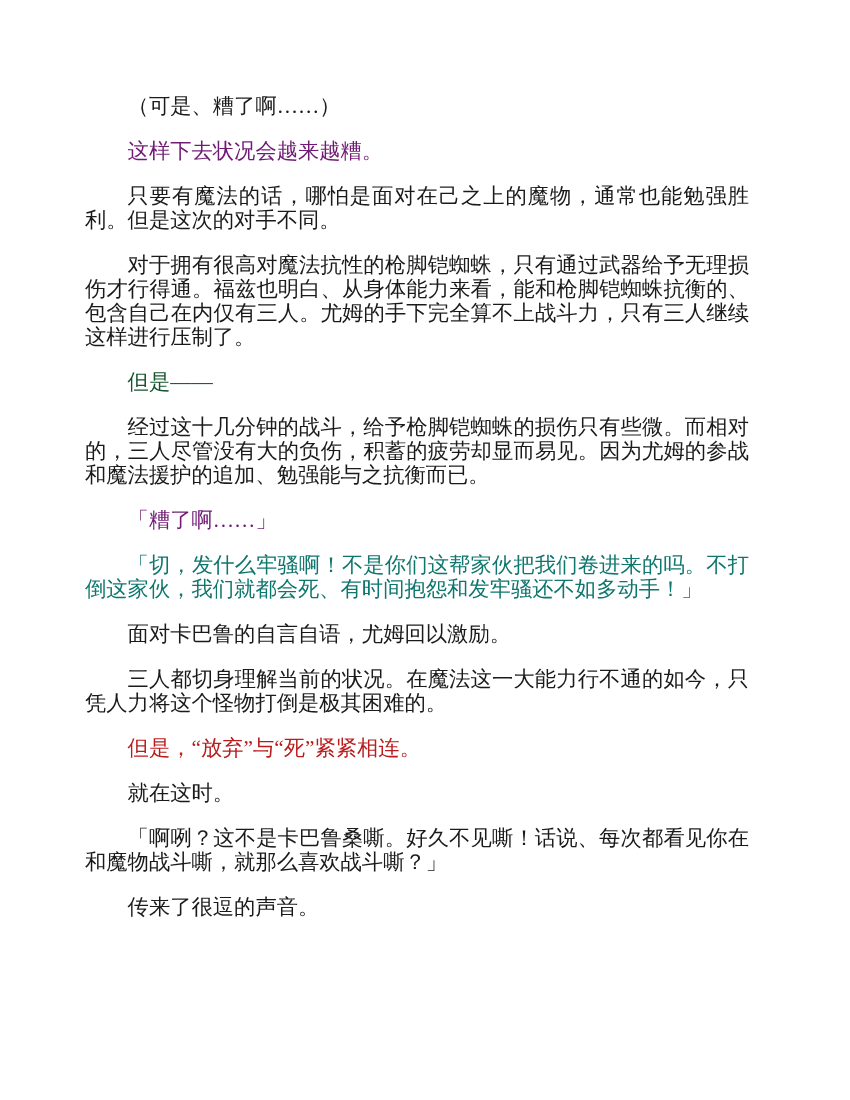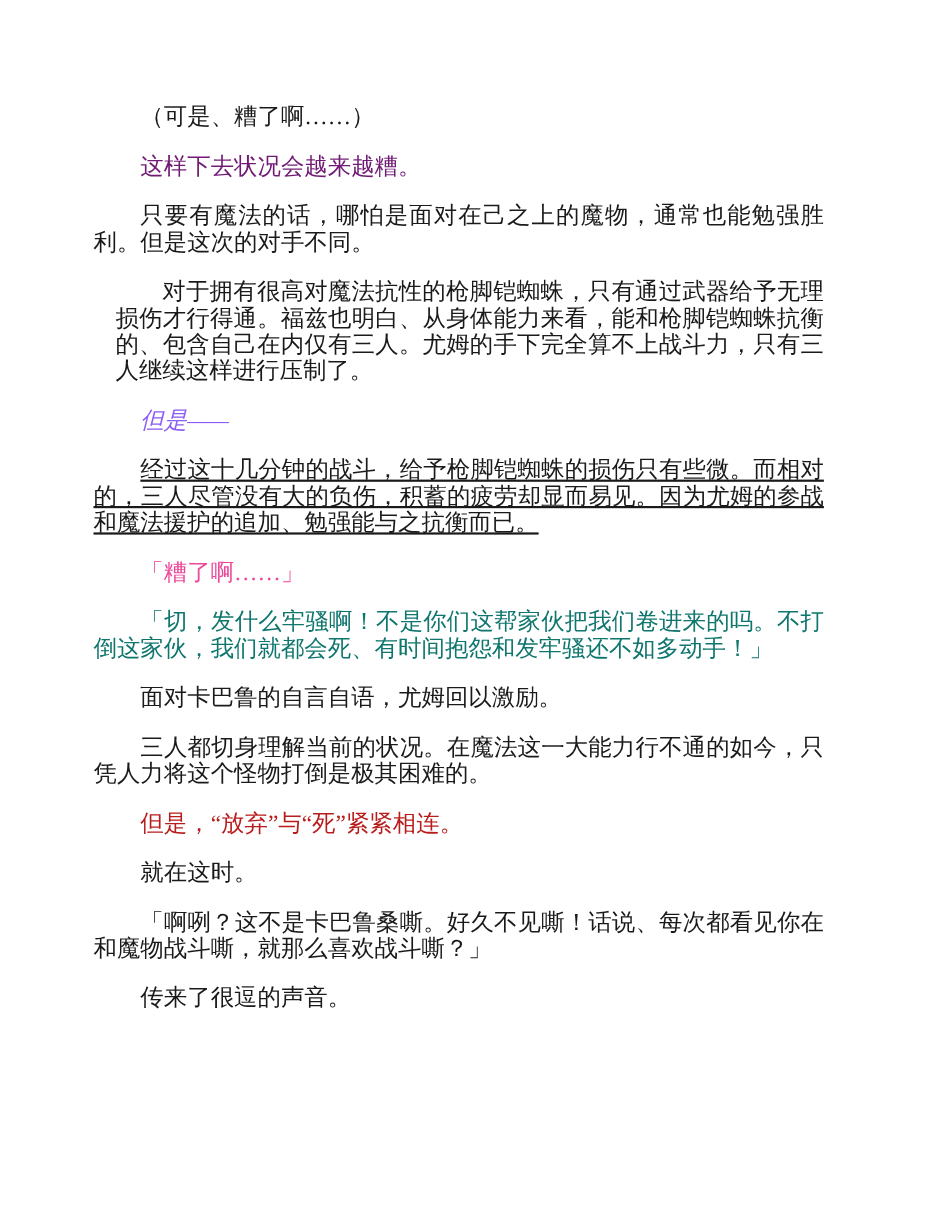--- a/index.html
+++ b/index.html
@@ -35,24 +35,24 @@
     margin-bottom: 0;
   }
 </style>
 </head>
 <body style="background: rgb(255, 255, 255);">
 
 <div class="page">
   <p class="para" style="color: rgb(26, 26, 26);">（可是、糟了啊……）</p>
   <p class="para" style="color: #701a75;">这样下去状况会越来越糟。</p>
   <p class="para" style="color: rgb(26, 26, 26);">只要有魔法的话，哪怕是面对在己之上的魔物，通常也能勉强胜利。但是这次的对手不同。</p>
-  <p class="para" style="color: rgb(26, 26, 26); margin-left: 20px;">对于拥有很高对魔法抗性的枪脚铠蜘蛛，只有通过武器给予无理损伤才行得通。福兹也明白、从身体能力来看，能和枪脚铠蜘蛛抗衡的、包含自己在内仅有三人。尤姆的手下完全算不上战斗力，只有三人继续这样进行压制了。</p>
-  <p class="para" style="color: #8b5cf6; font-style: italic;">但是——</p>
-  <p class="para" style="color: rgb(26, 26, 26); text-decoration: underline;">经过这十几分钟的战斗，给予枪脚铠蜘蛛的损伤只有些微。而相对的，三人尽管没有大的负伤，积蓄的疲劳却显而易见。因为尤姆的参战和魔法援护的追加、勉强能与之抗衡而已。</p>
-  <p class="para" style="color: #ec4899;">「糟了啊……」</p>
+  <p class="para" style="color: rgb(26, 26, 26);">对于拥有很高对魔法抗性的枪脚铠蜘蛛，只有通过武器给予无理损伤才行得通。福兹也明白、从身体能力来看，能和枪脚铠蜘蛛抗衡的、包含自己在内仅有三人。尤姆的手下完全算不上战斗力，只有三人继续这样进行压制了。</p>
+  <p class="para" style="color: #14532d;">但是——</p>
+  <p class="para" style="color: rgb(26, 26, 26);">经过这十几分钟的战斗，给予枪脚铠蜘蛛的损伤只有些微。而相对的，三人尽管没有大的负伤，积蓄的疲劳却显而易见。因为尤姆的参战和魔法援护的追加、勉强能与之抗衡而已。</p>
+  <p class="para" style="color: #701a75;">「糟了啊……」</p>
   <p class="para" style="color: #0f766e;">「切，发什么牢骚啊！不是你们这帮家伙把我们卷进来的吗。不打倒这家伙，我们就都会死、有时间抱怨和发牢骚还不如多动手！」</p>
   <p class="para" style="color: rgb(26, 26, 26);">面对卡巴鲁的自言自语，尤姆回以激励。</p>
   <p class="para" style="color: rgb(26, 26, 26);">三人都切身理解当前的状况。在魔法这一大能力行不通的如今，只凭人力将这个怪物打倒是极其困难的。</p>
   <p class="para" style="color: #b91c1c;">但是，“放弃”与“死”紧紧相连。</p>
   <p class="para" style="color: rgb(26, 26, 26);">就在这时。</p>
   <p class="para" style="color: rgb(26, 26, 26);">「啊咧？这不是卡巴鲁桑嘶。好久不见嘶！话说、每次都看见你在和魔物战斗嘶，就那么喜欢战斗嘶？」</p>
   <p class="para" style="color: rgb(26, 26, 26);">传来了很逗的声音。</p>
 </div>
 
 </body></html>

